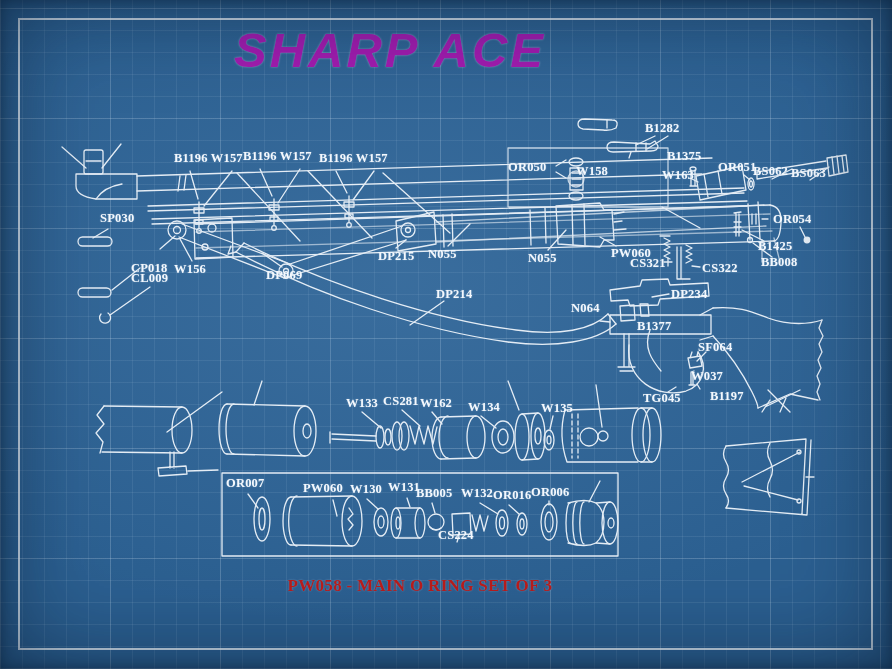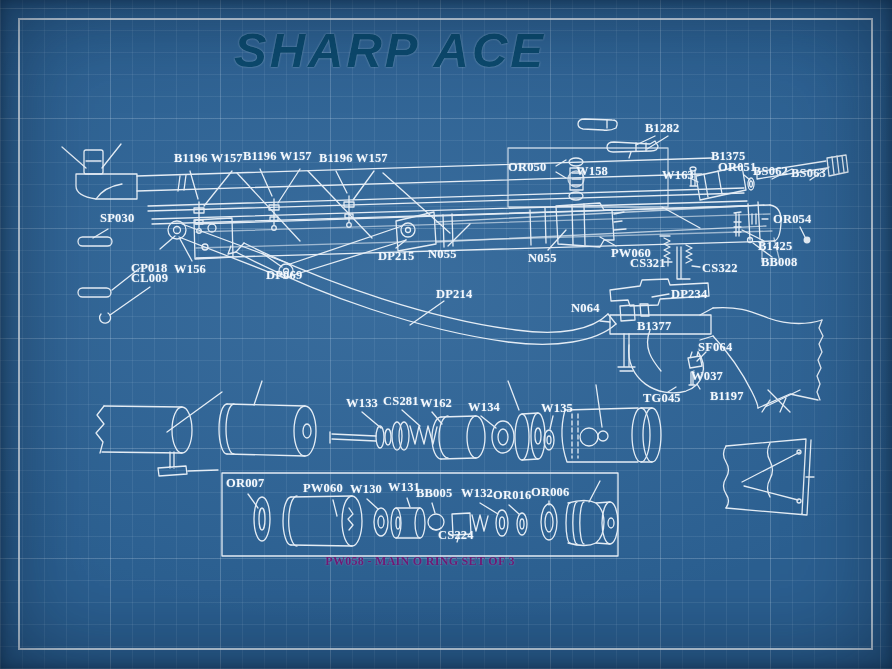--- a/index.html
+++ b/index.html
@@ -9,28 +9,28 @@
     background-image:
       radial-gradient(ellipse 120% 90% at 45% 42%, rgba(115,165,210,0.20), rgba(0,0,0,0) 58%),
       repeating-linear-gradient(90deg, rgba(228,240,250,0.15) 0px, rgba(228,240,250,0.15) 1px, transparent 1px, transparent 110px),
       repeating-linear-gradient(0deg, rgba(228,240,250,0.15) 0px, rgba(228,240,250,0.15) 1px, transparent 1px, transparent 110px),
       repeating-linear-gradient(90deg, rgba(212,230,244,0.09) 0px, rgba(212,230,244,0.09) 1px, transparent 1px, transparent 22px),
       repeating-linear-gradient(0deg, rgba(212,230,244,0.09) 0px, rgba(212,230,244,0.09) 1px, transparent 1px, transparent 22px);}
   .vignette{position:absolute;inset:0;pointer-events:none;
     box-shadow:inset 0 0 95px rgba(6,24,44,.6), inset 0 0 14px rgba(6,24,44,.5);}
   .frame{position:absolute;left:18px;top:18px;right:19px;bottom:19px;
     border:2px solid rgba(238,245,251,.82);pointer-events:none;}
-  .title{position:absolute;left:234px;top:22px;color:#0c4a6e;
+  .title{position:absolute;left:234px;top:22px;color:#a21caf;
     font-family:"Liberation Sans", sans-serif;font-weight:bold;font-style:italic;
     font-size:49px;letter-spacing:3px;white-space:nowrap;
     text-shadow:0 0 2px rgba(200,222,240,.6);}
   .plabel{position:absolute;color:#f4f8fd;font-weight:bold;font-size:12.5px;
     white-space:nowrap;letter-spacing:.2px;text-shadow:0 0 2px rgba(180,210,235,.45);}
-  .caption{position:absolute;left:222px;top:554px;width:396px;text-align:center;
-    color:#701a75;font-weight:bold;font-size:12px;letter-spacing:.3px;
+  .caption{position:absolute;left:222px;top:576px;width:396px;text-align:center;
+    color:#b91c1c;font-weight:bold;font-size:17px;letter-spacing:.3px;
     text-shadow:0 0 2px rgba(180,210,235,.45);}
   svg.draw{position:absolute;left:0;top:0;pointer-events:none;}
   svg.draw *{vector-effect:non-scaling-stroke;}
 </style>
 </head>
 <body>
 
 <div class="blueprint"></div>
 
 <svg class="draw" width="892" height="669" viewBox="0 0 892 669" stroke="#eef4fa" stroke-width="1.3" fill="none" stroke-linecap="round" stroke-linejoin="round" opacity="0.95">
@@ -295,21 +295,21 @@
     <span class="plabel" style="left: 131px; top: 271px;">CL009</span>
     <span class="plabel" style="left: 174px; top: 262px;">W156</span>
     <span class="plabel" style="left: 266px; top: 268px;">DP069</span>
     <span class="plabel" style="left: 378px; top: 249px;">DP215</span>
     <span class="plabel" style="left: 428px; top: 247px;">N055</span>
     <span class="plabel" style="left: 528px; top: 251px;">N055</span>
     <span class="plabel" style="left: 436px; top: 287px;">DP214</span>
     <span class="plabel" style="left: 508px; top: 160px;">OR050</span>
     <span class="plabel" style="left: 576px; top: 164px;">W158</span>
     <span class="plabel" style="left: 645px; top: 121px;">B1282</span>
-    <span class="plabel" style="left: 667px; top: 149px; padding-left: 44px;">B1375</span>
+    <span class="plabel" style="left: 667px; top: 149px;">B1375</span>
     <span class="plabel" style="left: 662px; top: 168px;">W163</span>
     <span class="plabel" style="left: 718px; top: 160px;">OR051</span>
     <span class="plabel" style="left: 753px; top: 164px;">BS062</span>
     <span class="plabel" style="left: 791px; top: 166px;">BS063</span>
     <span class="plabel" style="left: 773px; top: 212px;">OR054</span>
     <span class="plabel" style="left: 758px; top: 239px;">B1425</span>
     <span class="plabel" style="left: 761px; top: 255px;">BB008</span>
     <span class="plabel" style="left: 611px; top: 246px;">PW060</span>
     <span class="plabel" style="left: 630px; top: 256px;">CS321</span>
     <span class="plabel" style="left: 702px; top: 261px;">CS322</span>

